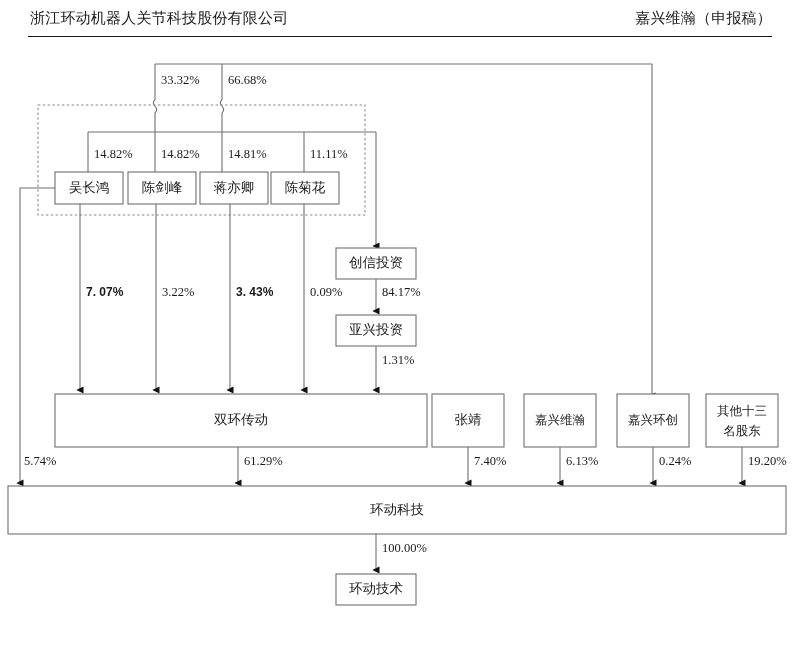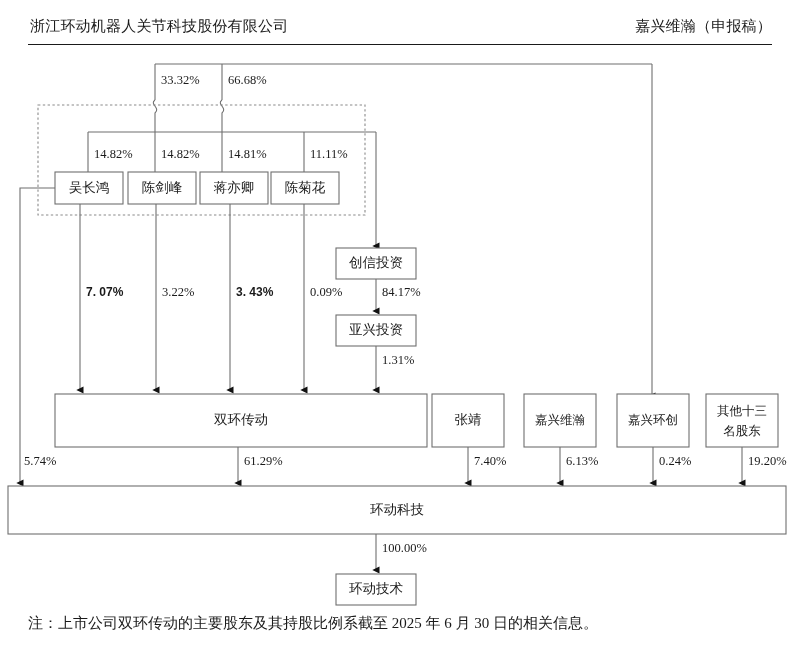--- a/index.html
+++ b/index.html
@@ -7,21 +7,21 @@
     width:800px;height:645px;
     font-family:"Liberation Serif","DejaVu Serif",serif;
     color:#1a1a1a;
     position:relative;
     overflow:hidden;
   }
   .page{position:relative;width:800px;height:645px;}
 
   
   .header{
-    position:absolute;left:0;top:8px;width:800px;height:42px;
+    position:absolute;left:0;top:0;width:800px;height:42px;
   }
   .header-left{
     position:absolute;left:30px;top:9px;
     font-size:15px;letter-spacing:0.2px;white-space:nowrap;
   }
   .header-right{
     position:absolute;right:28px;top:9px;
     font-size:15px;letter-spacing:0.2px;white-space:nowrap;
   }
   .header-rule{
@@ -179,15 +179,14 @@
       <text class="node-label" x="397" y="469">环动科技</text>
 
       <path class="line" d="M376,492 L376,528" marker-end="url(#ar)"></path>
       <text class="pct" x="382" y="507">100.00%</text>
 
       <rect class="box" x="336" y="532" width="80" height="31"></rect>
       <text class="node-label" x="376" y="548">环动技术</text>
     </svg>
   </div>
 
-  <div class="footnote">注：上市公司双环传动的主要股东及其持股比例系截至 2025 年 6 月 30 日的相关信息。</div>
 
 </div>
 
 </body></html>

